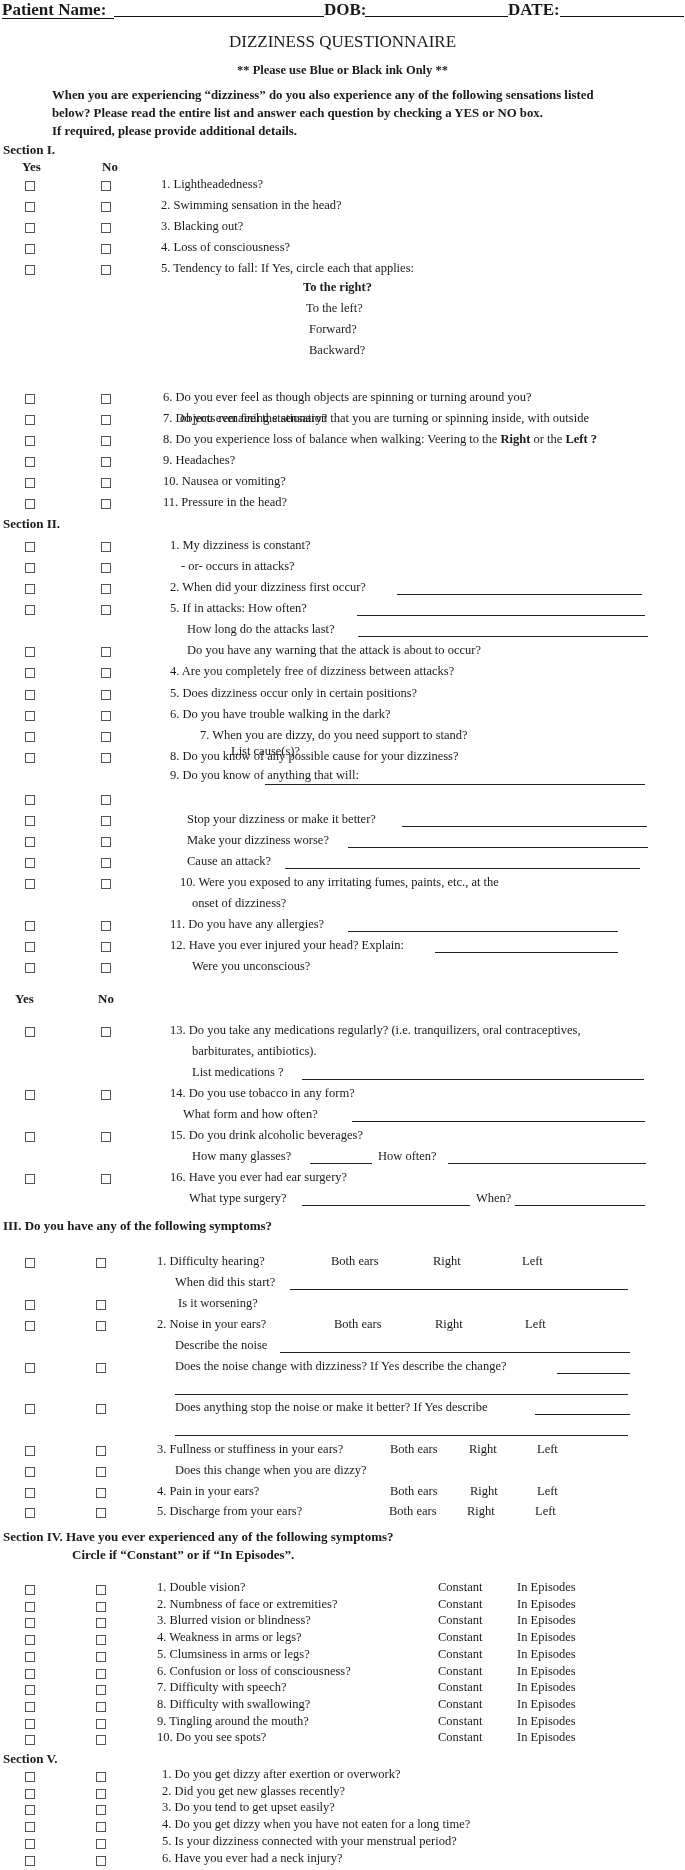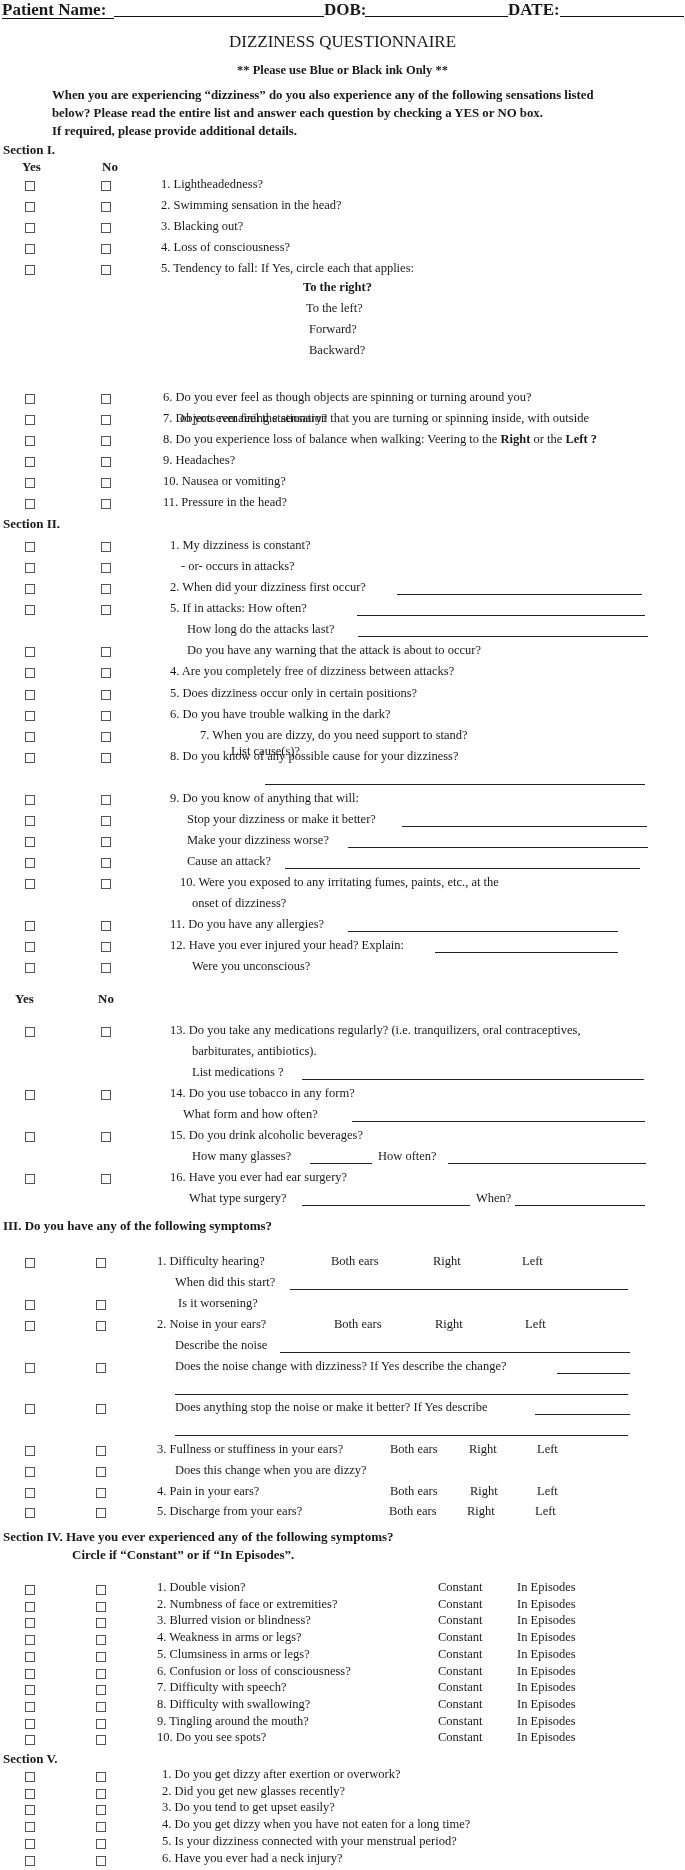--- a/index.html
+++ b/index.html
@@ -112,21 +112,21 @@
     <div class="q" style="left: 170px; top: 707px;">6.  Do you have trouble walking in the dark?</div>
     <div class="cb" style="left: 25px; top: 732px;"></div>
     <div class="cb" style="left: 101px; top: 732px;"></div>
     <div class="q" style="left: 156px; top: 728px; margin-left: 44px;">7.  When you are dizzy, do you need support to stand?</div>
     <div class="cb" style="left: 25px; top: 753px;"></div>
     <div class="cb" style="left: 101px; top: 753px;"></div>
     <div class="q" style="left: 170px; top: 749px;">8.  Do you know of any possible cause for your dizziness?</div>
     <div class="q" style="left: 187px; top: 744px; margin-left: 44px;">List cause(s)?</div>
     <div class="cb" style="left: 25px; top: 795px;"></div>
     <div class="cb" style="left: 101px; top: 795px;"></div>
-    <div class="q" style="left: 170px; top: 791px;">9.  Do you know of anything that will:</div>
+    <div class="q" style="left: 170px; top: 768px;">9.  Do you know of anything that will:</div>
     <div class="cb" style="left: 25px; top: 816px;"></div>
     <div class="cb" style="left: 101px; top: 816px;"></div>
     <div class="q" style="left: 187px; top: 812px;">Stop your dizziness or make it better?</div>
     <div class="cb" style="left: 25px; top: 837px;"></div>
     <div class="cb" style="left: 101px; top: 837px;"></div>
     <div class="q" style="left: 187px; top: 833px;">Make your dizziness worse?</div>
     <div class="cb" style="left: 25px; top: 858px;"></div>
     <div class="cb" style="left: 101px; top: 858px;"></div>
     <div class="q" style="left: 187px; top: 854px;">Cause an attack?</div>
     <div class="cb" style="left: 25px; top: 879px;"></div>

